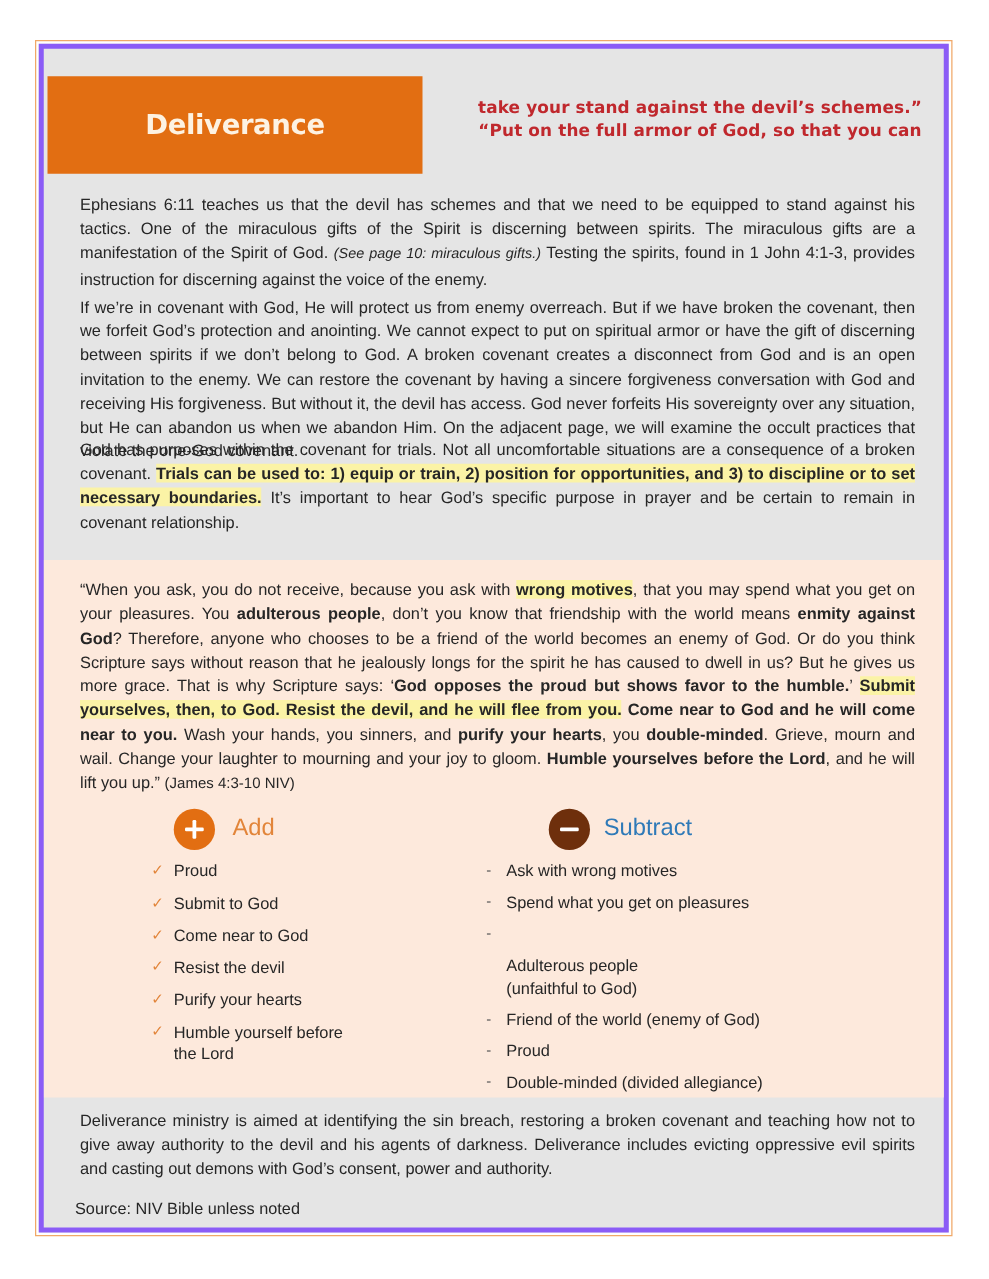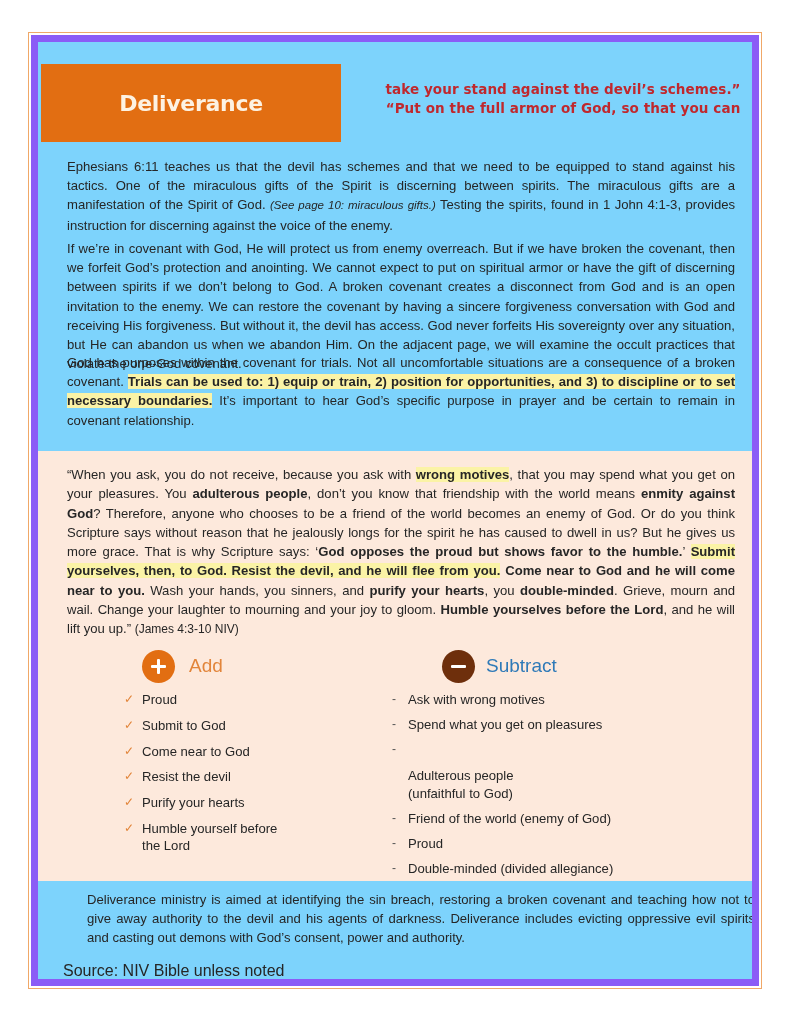--- a/index.html
+++ b/index.html
@@ -5,22 +5,22 @@
     * { box-sizing: border-box; margin: 0; padding: 0; }
     html, body { width: 791px; height: 1023px; background: #ffffff; }
     body { position: relative; font-family: "Liberation Sans", sans-serif; color: #262626; }
 
     .frame-outer {
       position: absolute; left: 28px; top: 32px; width: 734px; height: 957px;
       border: 1px solid #f0a868;
     }
     .frame-inner {
       position: absolute; left: 31px; top: 35px; width: 728px; height: 951px;
-      border: 7px solid #8b5cf6;
-      background: #7dd3fc;
+      border: 4px solid #8b5cf6;
+      background: #e5e5e5;
       overflow: hidden;
     }
 
     .title-box {
       position: absolute; left: 3px; top: 22px; width: 300px; height: 78px;
       background: #e26e12;
       display: flex; align-items: center; justify-content: center;
     }
     .title-text {
       color: #fdf2e2; font-weight: bold; font-size: 22px;
@@ -76,23 +76,23 @@
 
     .list { list-style: none; margin-top: 8px; }
     .list li { display: flex; font-size: 13.1px; line-height: 17.5px; color: #262626; margin-bottom: 8.3px; }
     .col-add .list { margin-left: -18px; }
     .col-sub .list { margin-left: -2px; }
     .mark { width: 18px; flex: 0 0 18px; }
     .check { color: #e2853a; font-size: 12px; }
     .dash { color: #555; font-size: 12px; width: 16px; flex: 0 0 16px; }
     .col-sub .list li { margin-bottom: 7.6px; }
 
-    .p4 { top: 848px; margin-left: 20px; }
+    .p4 { top: 848px; }
     .source {
-      position: absolute; left: 25px; top: 920px; font-size: 16px; color: #262626;
+      position: absolute; left: 25px; top: 920px; font-size: 13px; color: #262626;
     }
   </style>
 </head>
 <body>
 
 <div class="frame-outer"></div>
 <div class="frame-inner">
 
   <div class="title-box">
     <span class="title-text">Deliverance</span>

